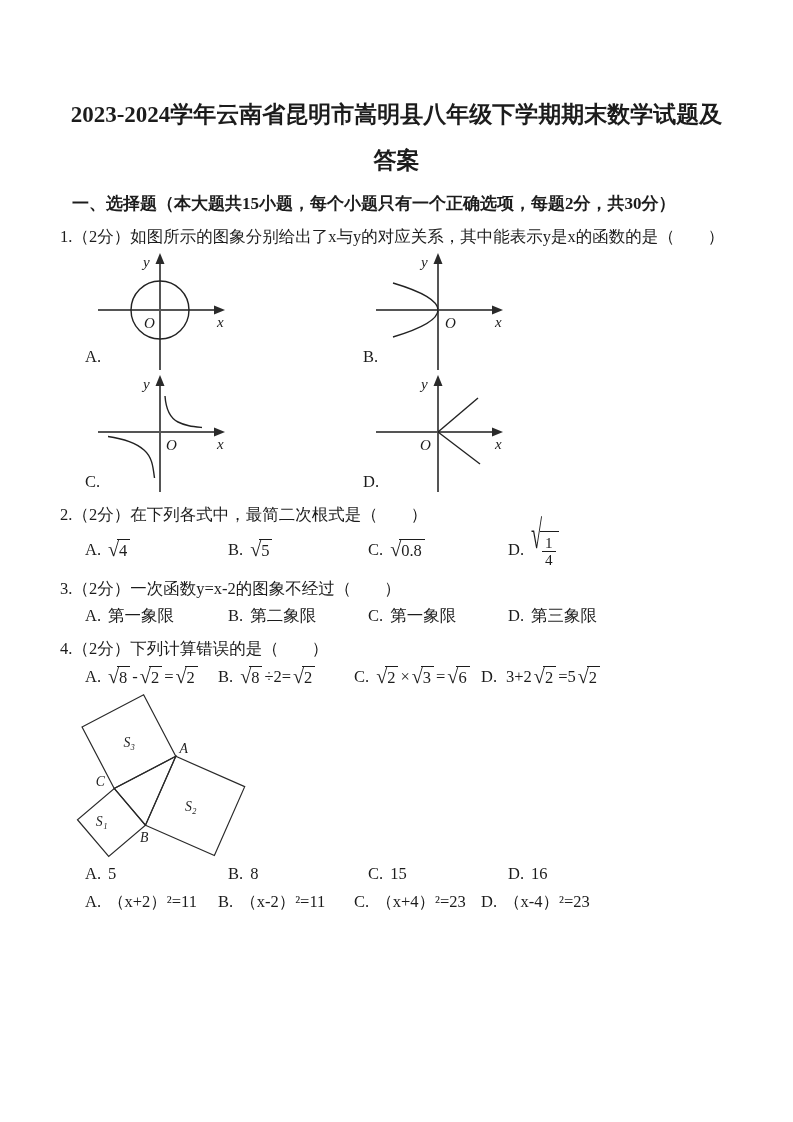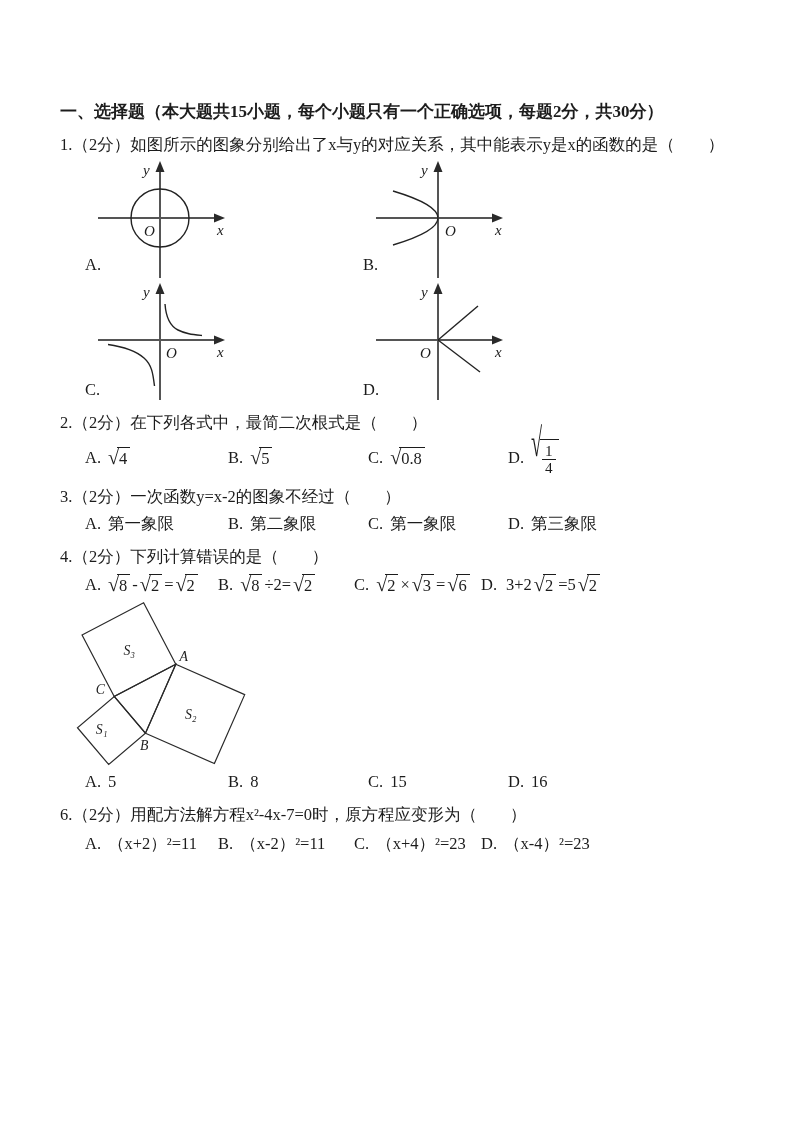--- a/index.html
+++ b/index.html
@@ -1,20 +1,20 @@
 <!DOCTYPE html>
 <html><head>
 <meta charset="utf-8">
 <style>
   html,body{margin:0;padding:0;background:#ffffff;}
   .page{position:relative;width:793px;height:1122px;background:#fff;overflow:hidden;
         font-family:"Liberation Serif","DejaVu Serif","DejaVu Sans",serif;color:#1c1c1c;}
   .content{padding:92px 60px 0 60px;width:673px;box-sizing:content-box;}
   .title{font-size:23px;font-weight:bold;line-height:46px;text-align:center;margin:0 auto;max-width:678px;}
-  .sec-head{font-size:17px;font-weight:bold;line-height:24px;margin:8px 0 0 0;}
+  .sec-head{font-size:17px;font-weight:bold;line-height:24px;margin:8px 0 0 12px;}
   .stem{font-size:16.5px;line-height:26px;margin:8px 0 0 0;padding-left:27px;text-indent:-27px;}
   .stem.m4{margin-top:4px;}
   .stem.two{line-height:30px;}
   
   .orow{display:grid;grid-template-columns:143px 140px 140px auto;padding-left:25px;
         font-size:16.5px;line-height:24px;margin-top:2px;align-items:center;}
   .orow.tight{grid-template-columns:133px 136px 127px auto;}
   .orow.tall{height:44px;margin-top:0;}
   .orow.q4{height:30px;margin-top:0;}
   .orow.q5{margin-top:0;}
@@ -43,20 +43,21 @@
   .fig5line{fill:none;stroke:#2a2a2a;stroke-width:1.3;}
   .glab{font-family:"Liberation Serif","DejaVu Serif",serif;font-style:italic;font-size:15px;fill:#1c1c1c;}
   .flab{font-family:"Liberation Serif","DejaVu Serif","DejaVu Sans",serif;font-style:italic;font-size:15px;fill:#1c1c1c;}
 </style>
 </head>
 <body>
 
 <div class="page">
   <div class="content">
 
+    <h1 class="title">2023-2024学年云南省昆明市嵩明县八年级下学期期末数学试题及答案</h1>
 
     <div class="sec-head">一、选择题（本大题共15小题，每个小题只有一个正确选项，每题2分，共30分）</div>
 
     <div class="stem">1.（2分）如图所示的图象分别给出了x与y的对应关系，其中能表示y是x的函数的是（　　）</div>
 
     <div class="figure-q1">
 
       <svg class="gsvg" style="left:30px;top:0;" width="140" height="124" viewBox="0 0 140 124">
         <line class="axis" x1="70" y1="120" x2="70" y2="10"></line>
         <polygon class="ah" points="70,3 65.5,14 74.5,14"></polygon>
@@ -270,21 +271,20 @@
       <div class="opt">
         <span class="olabel">C.</span>
         <span>15</span>
       </div>
       <div class="opt">
         <span class="olabel">D.</span>
         <span>16</span>
       </div>
     </div>
 
-    <div class="stem">6.（2分）用配方法解方程x²-4x-7=0时，原方程应变形为（　　）</div>
     <div class="orow tight q6">
       <div class="opt">
         <span class="olabel">A.</span>
         <span>（x+2）²=11</span>
       </div>
       <div class="opt">
         <span class="olabel">B.</span>
         <span>（x-2）²=11</span>
       </div>
       <div class="opt">

